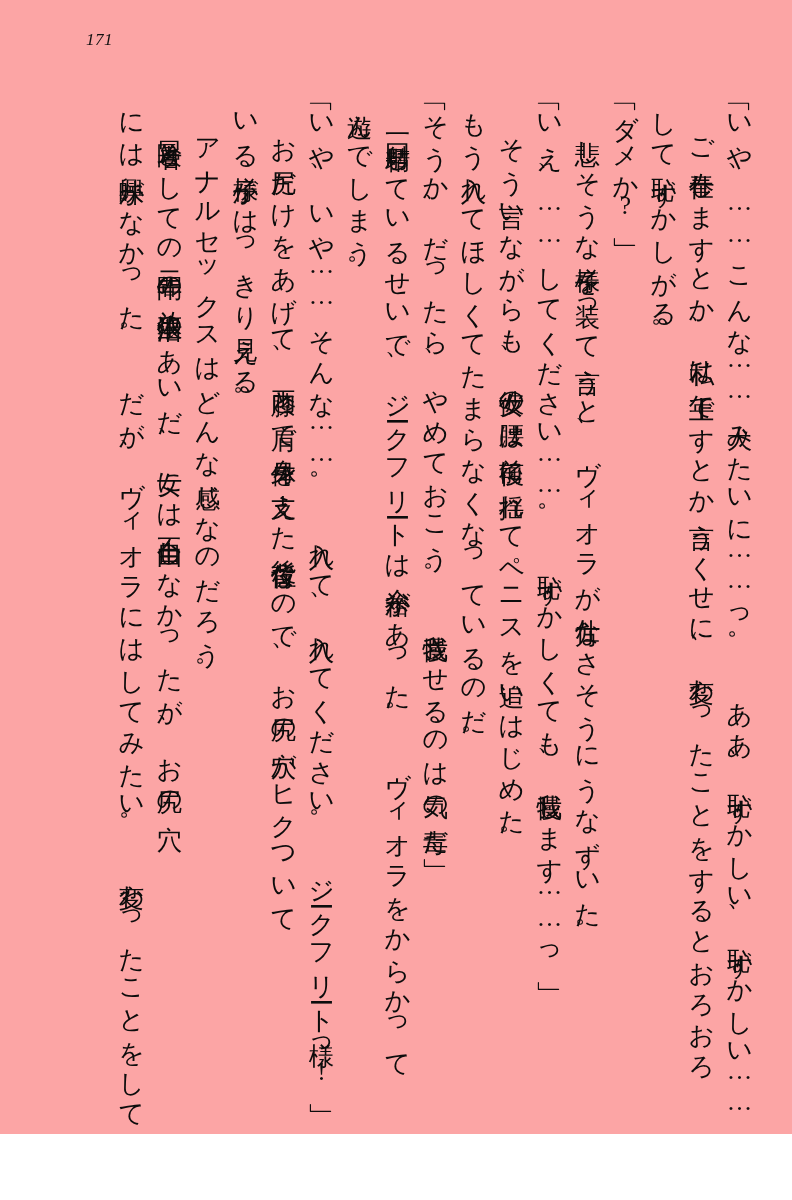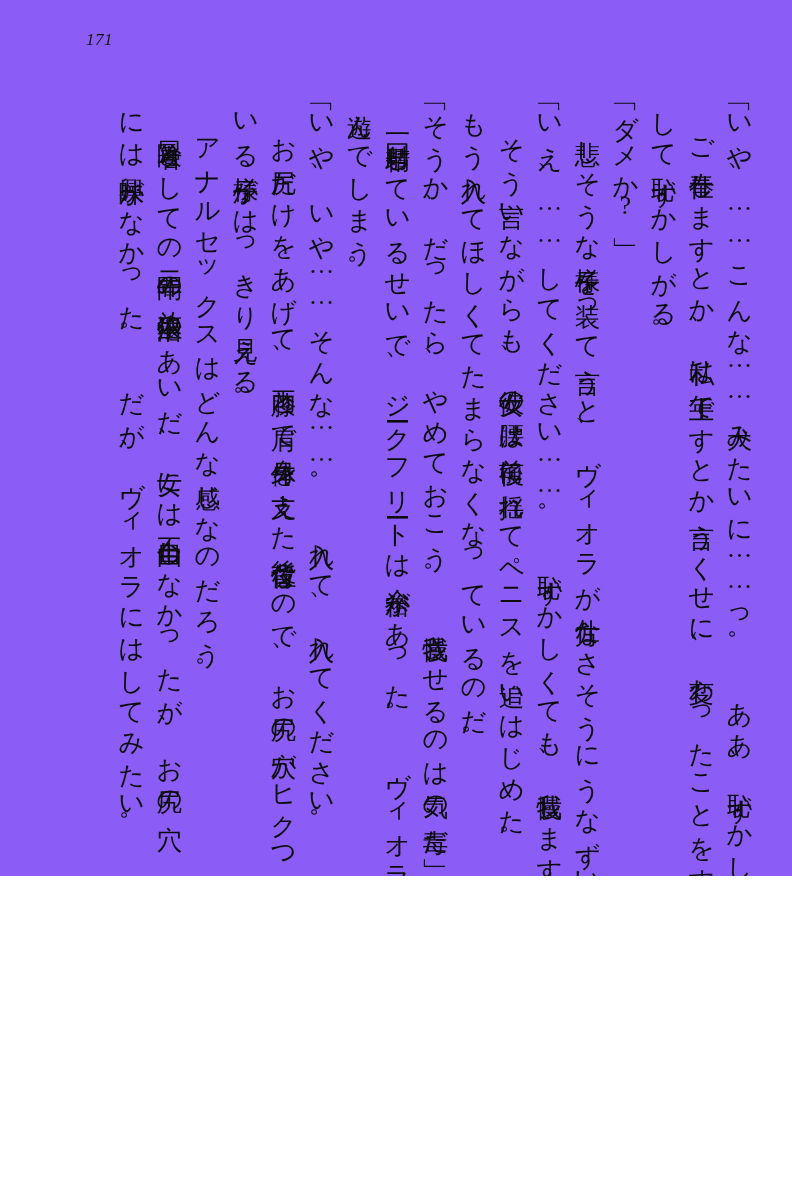--- a/index.html
+++ b/index.html
@@ -3,22 +3,22 @@
 <meta charset="utf-8">
 <style>
   html, body {
     margin: 0;
     padding: 0;
     background: #ffffff;
   }
   .page {
     position: relative;
     width: 792px;
-    height: 876px;
-    background: #8b5cf6;
+    height: 1134px;
+    background: #fca5a5;
     overflow: hidden;
     font-family: "Liberation Serif", "DejaVu Serif", serif;
     color: #0a0a0a;
   }
   .page-number {
     position: absolute;
     top: 30px;
     left: 86px;
     font-family: "Liberation Serif", "DejaVu Serif", serif;
     font-style: italic;

